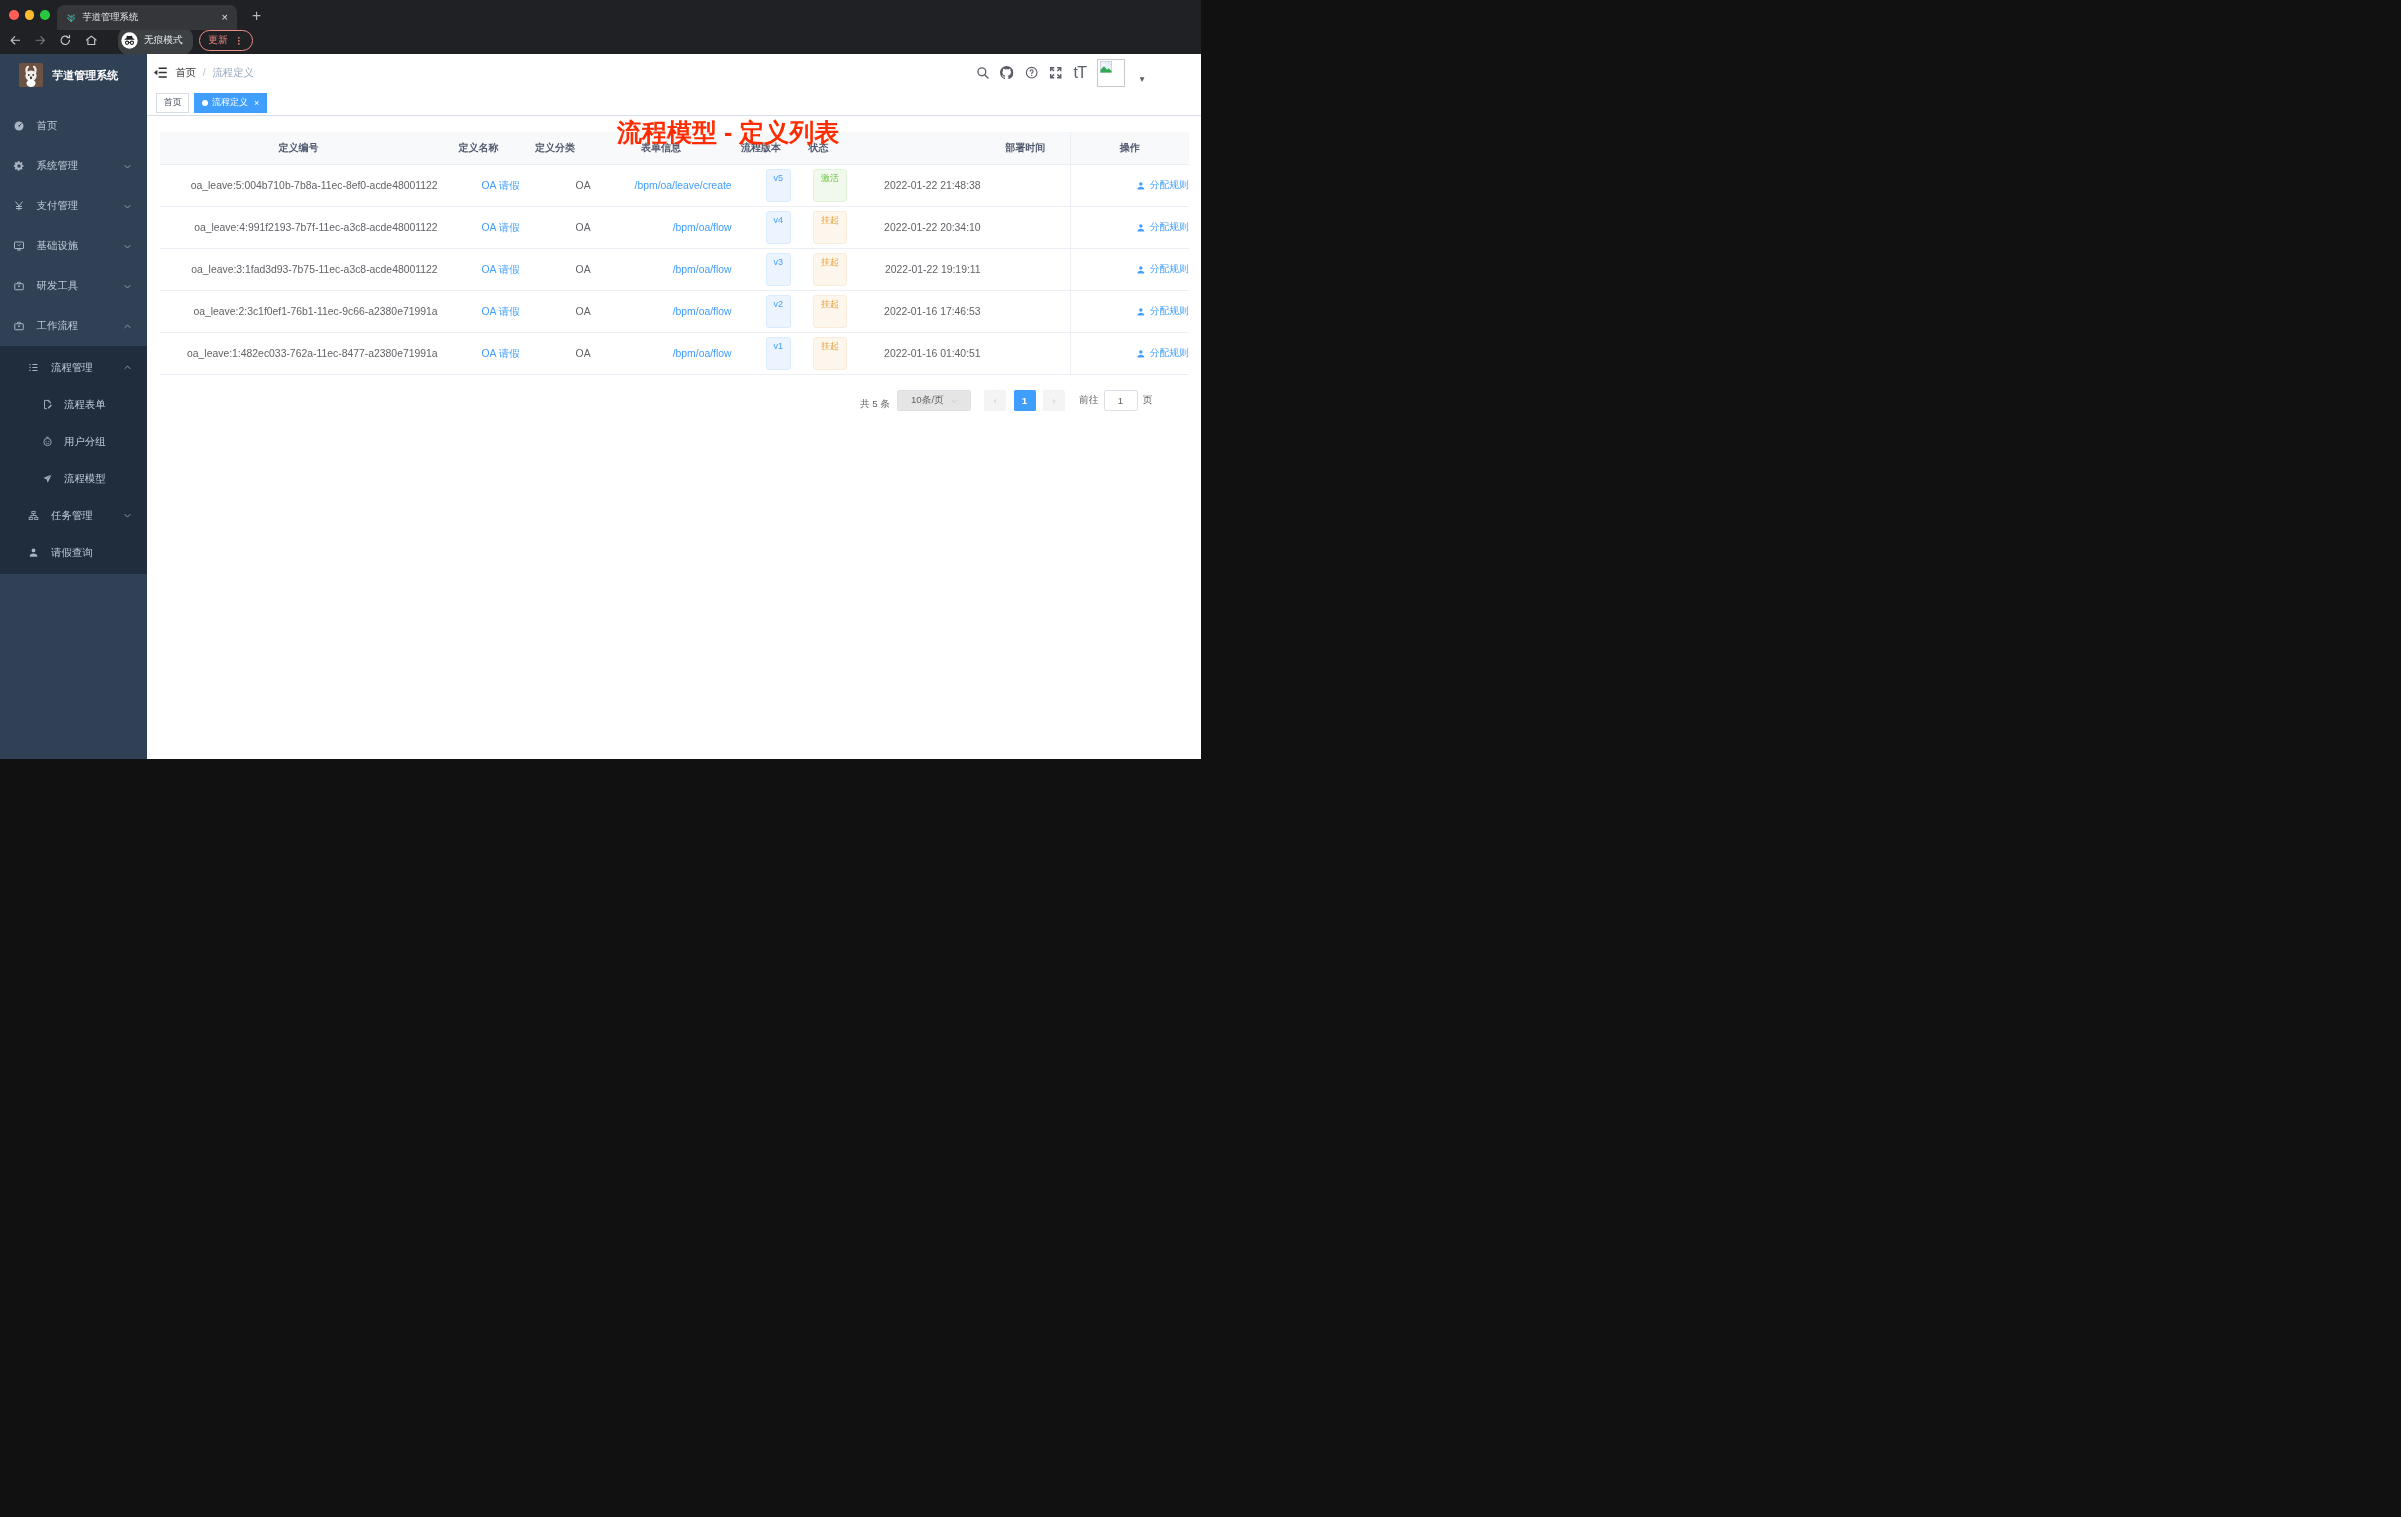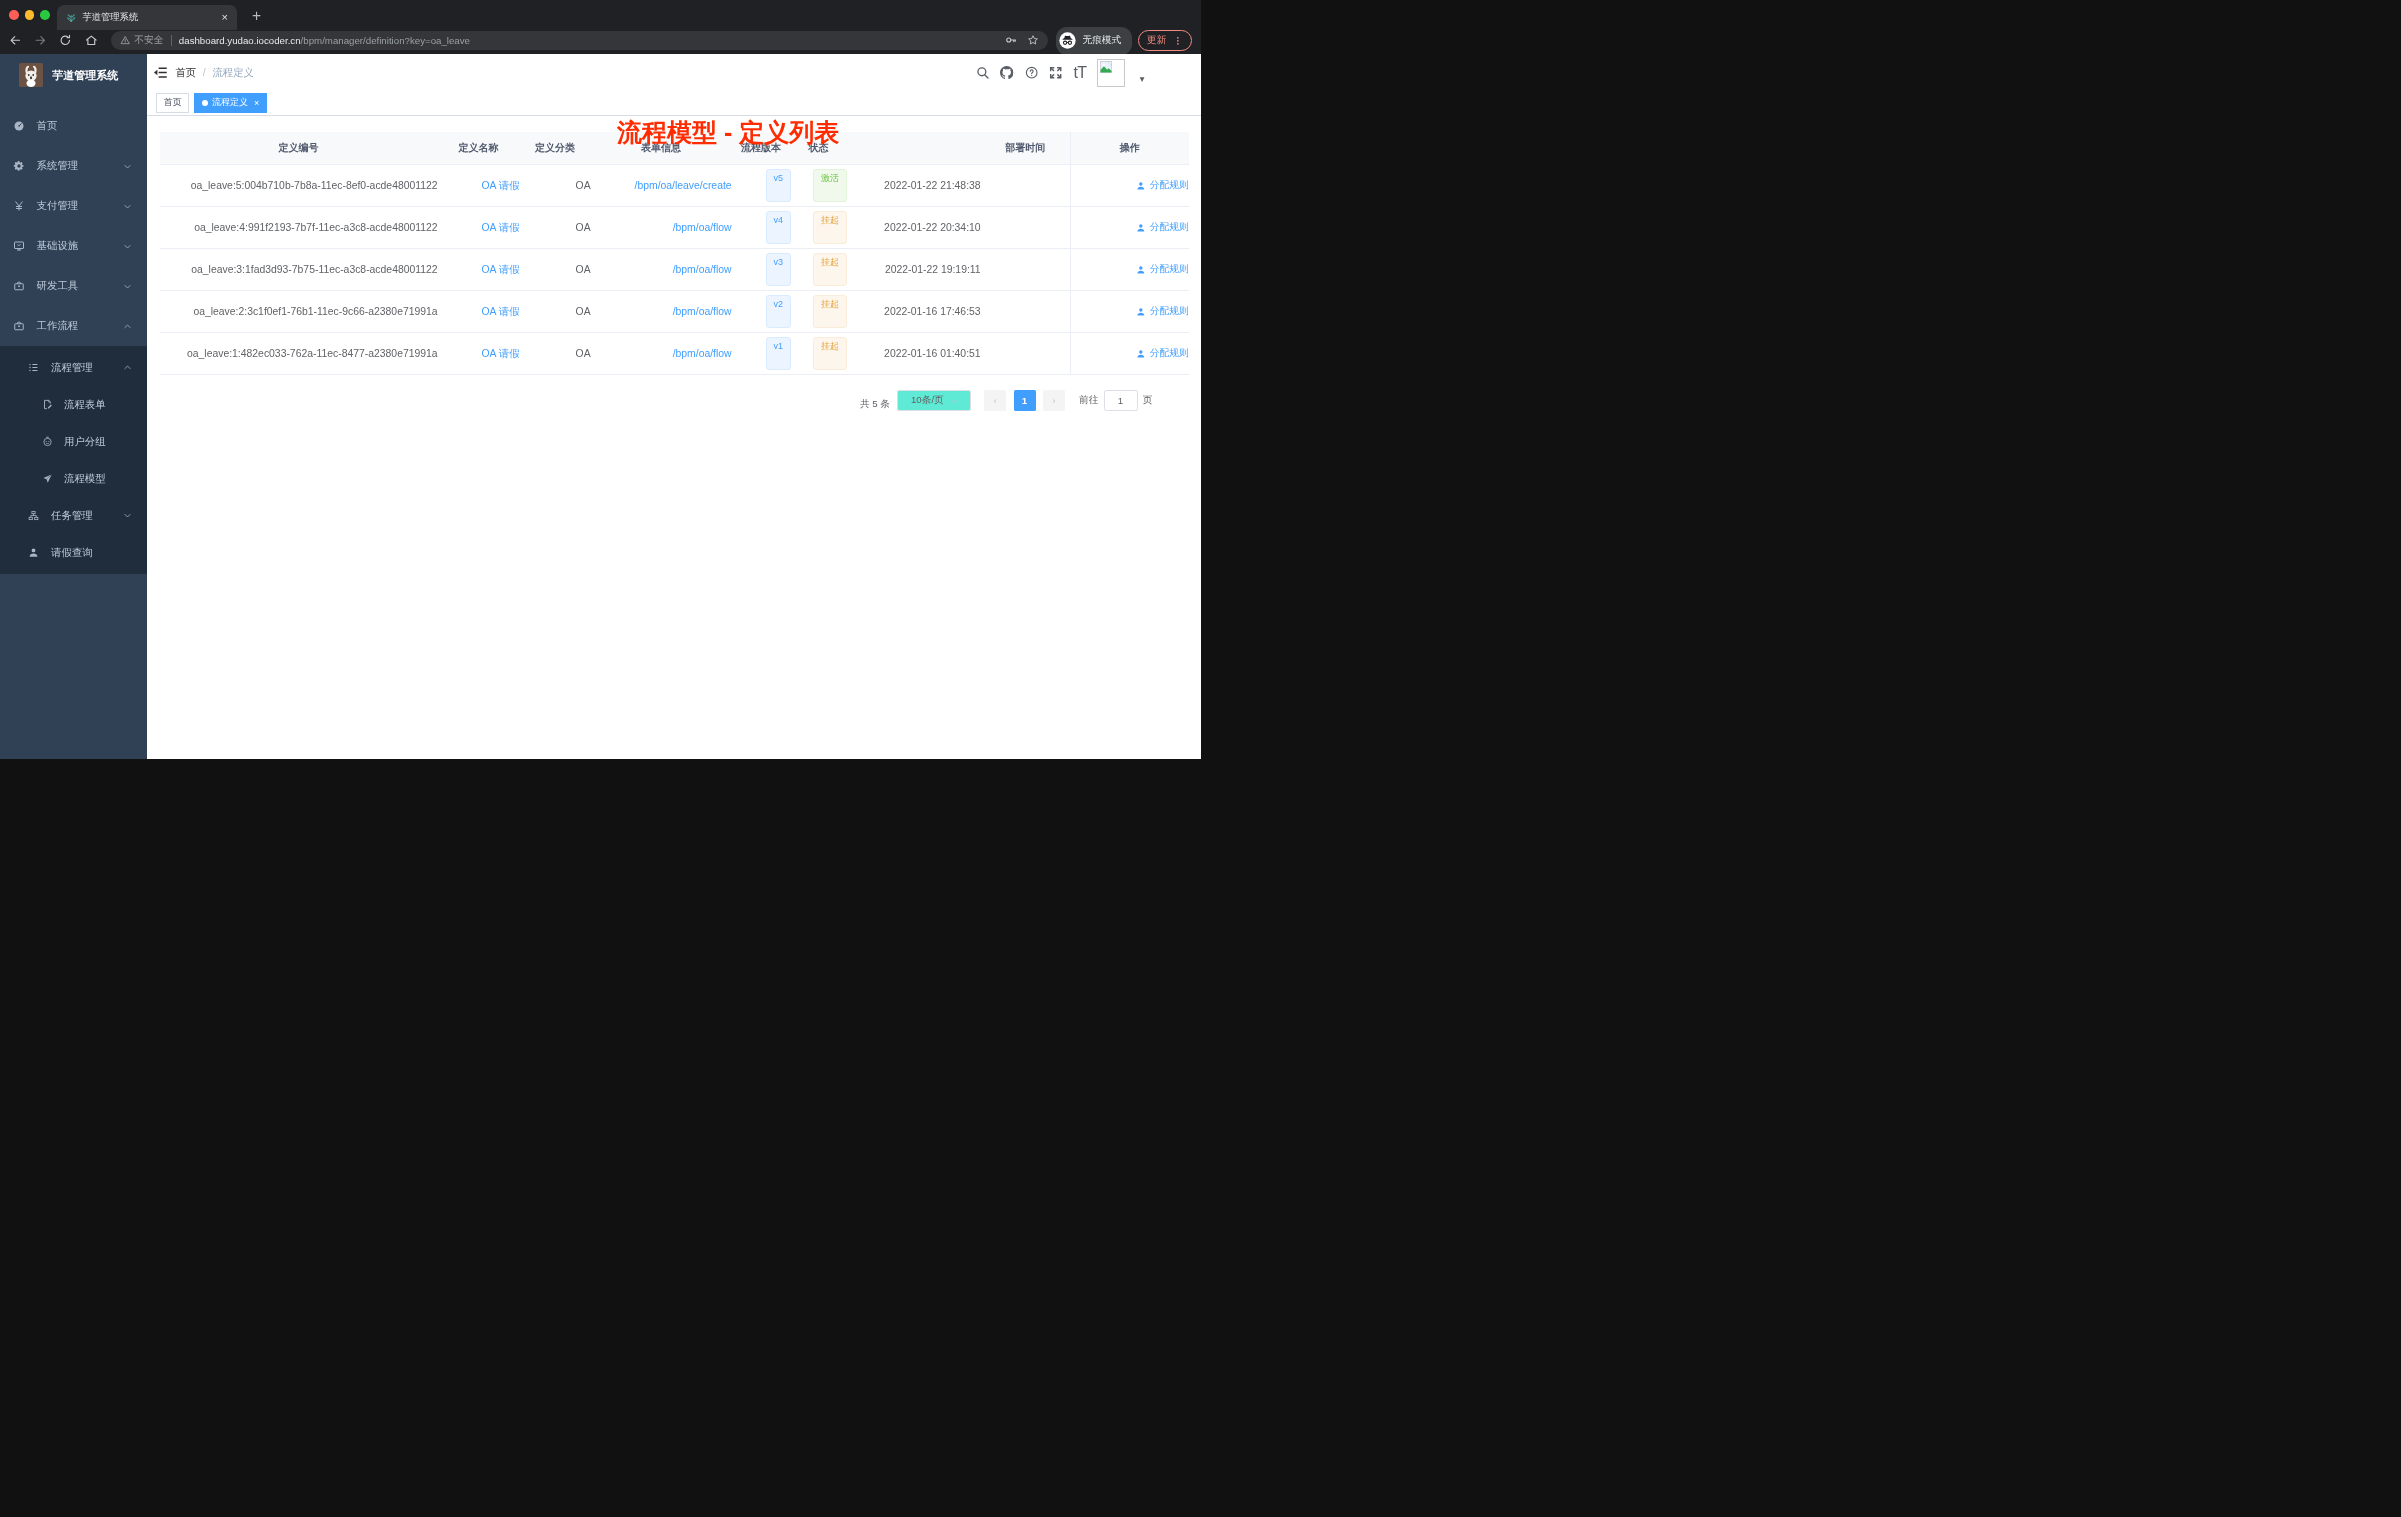--- a/index.html
+++ b/index.html
@@ -94,21 +94,21 @@
   .tag-success { background:#f0f9eb; border-color:#e1f3d8; color:#67c23a; }
   .tag-warning { background:#fdf6ec; border-color:#faecd8; color:#e6a23c; }
   .action-link { color:#409eff; font-size:9.7px; display:inline-flex; align-items:center; gap:3.7px; cursor:pointer; }
   .action-link svg { width:9.7px; height:9.7px; }
 
   
   .pagination { margin-top:15px; display:flex; align-items:flex-end; justify-content:flex-end;
                 padding-right:36px; font-size:9.7px; color:#606266; }
   .pg-total { margin-right:7.4px; }
   .pg-select { width:74px; height:21px; border:0.7px solid #dcdfe6; border-radius:2.2px; display:flex;
-               align-items:center; justify-content:center; gap:6px; cursor:pointer; margin-right:9px; background:#5eead4; }
+               align-items:center; justify-content:center; gap:6px; cursor:pointer; margin-right:9px; background:#e5e5e5; }
   .pg-select .chev { width:8.2px; height:8.2px; color:#c0c4cc; }
   .pg-btn { min-width:22px; height:21px; border:none; border-radius:1.5px; background:#f4f4f5; color:#c0c4cc;
             font-size:9.7px; display:flex; align-items:center; justify-content:center; margin:0 3.7px; cursor:pointer; }
   .pg-num { min-width:22px; height:21px; border-radius:1.5px; background:#409eff; color:#fff; font-weight:bold;
             display:flex; align-items:center; justify-content:center; margin:0 3.7px; cursor:pointer; }
   .pg-jump { display:flex; align-items:center; gap:5.2px; margin-left:10.4px; }
   .pg-input { width:34px; height:21px; border:0.7px solid #dcdfe6; border-radius:2.2px; text-align:center;
               font-size:9.7px; color:#606266; font-family:"Liberation Sans",sans-serif; }
 
   svg { display:block; }
@@ -274,36 +274,20 @@
         </svg>
       <svg class="nav-ic disabled" viewBox="0 0 17 17" width="12.6" height="12.6">
           <use href="#i-forward"></use>
         </svg>
       <svg class="nav-ic" viewBox="0 0 17 17" width="12.6" height="12.6">
           <use href="#i-reload"></use>
         </svg>
       <svg class="nav-ic" viewBox="0 0 17 17" width="12.6" height="12.6">
           <use href="#i-home"></use>
         </svg>
-      <div class="omnibox">
-        <svg class="warn" viewBox="0 0 14 14" width="10.4" height="10.4">
-            <use href="#i-warning"></use>
-          </svg>
-        <span class="sec-label">不安全</span>
-        <span class="omni-sep"></span>
-        <span class="url-host">dashboard.yudao.iocoder.cn</span>
-          <span class="url-path">/bpm/manager/definition?key=oa_leave</span>
-        <span class="omni-spacer"></span>
-        <svg class="omni-right" viewBox="0 0 16 16" width="12" height="12">
-            <use href="#i-key"></use>
-          </svg>
-        <svg class="omni-right" viewBox="0 0 16 16" width="12" height="12">
-            <use href="#i-star"></use>
-          </svg>
-      </div>
       <div class="incognito">
         <svg class="incog-ic" viewBox="0 0 23 23" width="17" height="17">
             <use href="#i-incognito"></use>
           </svg>
         <span>无痕模式</span>
       </div>
       <div class="update-pill">
         <span>更新</span>
         <svg class="dots-ic" viewBox="0 0 13 13" width="9.7" height="9.7">
             <use href="#i-dots"></use>

